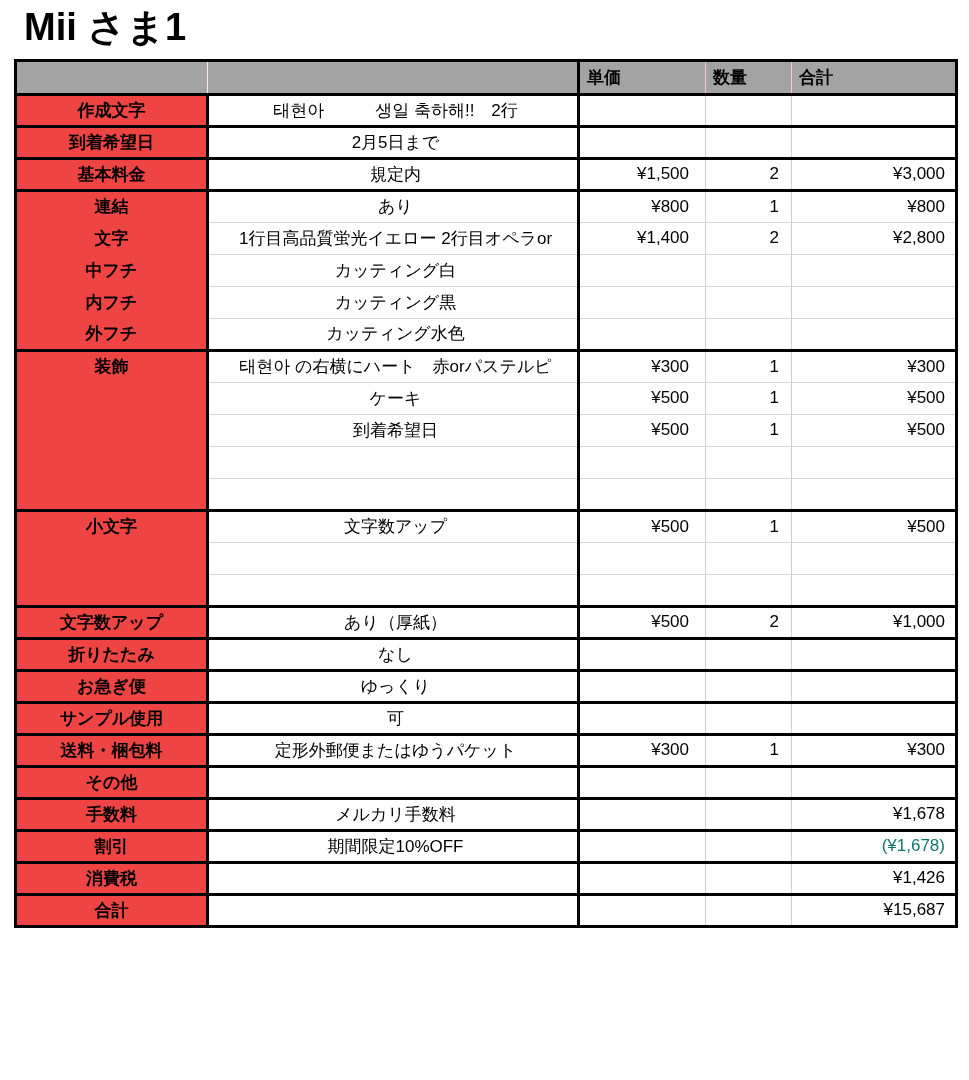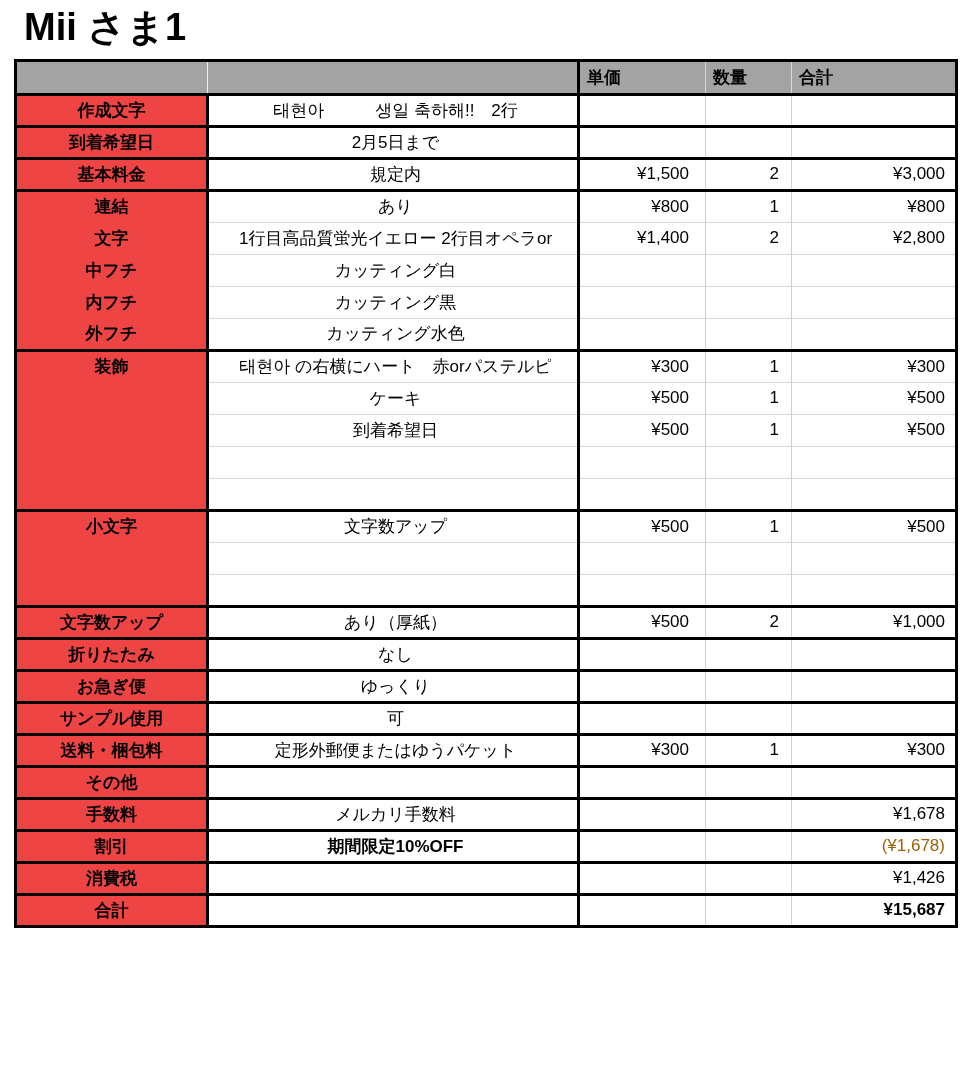--- a/index.html
+++ b/index.html
@@ -74,22 +74,22 @@
     padding-right: 12px;
     border-right: 1px solid #d0d0d0;
   }
   td.total-cell {
     text-align: right;
     padding-right: 10px;
   }
   tr.group-first > td { border-top: 3px solid #000; }
   tr.row-inner  > td.grid-cell { border-top: 1px solid #d6d6d6; }
   tr.row-inner  > td.label-cell { border-top: none; }
-  .bold { font-weight: bold; }
-  .red  { color: #a16207; }
+  .bold { font-weight: normal; }
+  .red  { color: #0f766e; }
 </style>
 </head>
 <body>
 
 <div>
   <h1 class="page-title">Mii さま1</h1>
 
   <table class="quote-table" id="quote-table">
     <colgroup>
       <col style="width:192px">

